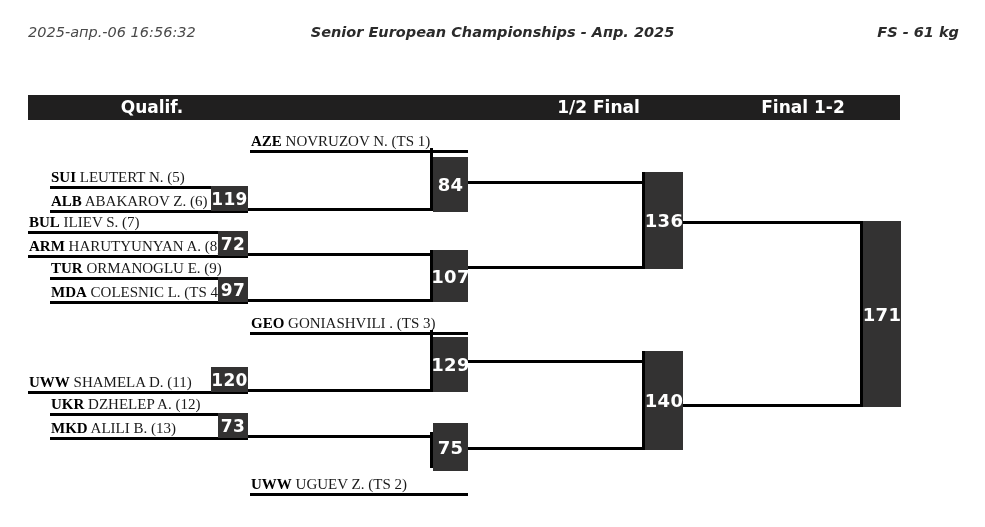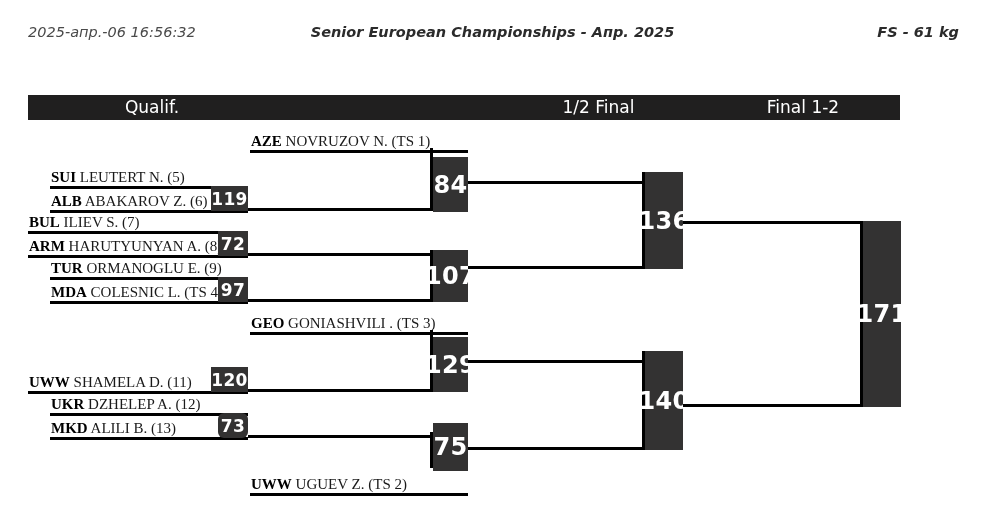--- a/index.html
+++ b/index.html
@@ -40,21 +40,21 @@
     left: 28px; top: 95px;
     width: 872px; height: 25px;
     background: #201f1f;
   }
   .round-title {
     position: absolute;
     top: 0;
     height: 15px;
     line-height: 25px;
     color: #ffffff;
-    font-weight: normal;
+    font-weight: bold;
     font-size: 17px;
     text-align: center;
     white-space: nowrap;
   }
 
   
   .bracket {
     position: absolute;
     left: 0; top: 0;
     width: 985px; height: 527px;
@@ -99,21 +99,21 @@
     background: #333232;
     color: #ffffff;
     font-weight: bold;
     font-size: 17px;
     display: flex;
     align-items: center;
     justify-content: center;
     box-sizing: border-box;
     letter-spacing: 0.3px;
   }
-  .score.tall { font-size: 24px; text-align: right; }
+  .score.tall { font-size: 18px; text-align: right; }
 </style>
 </head>
 <body>
 
 <div class="meta-bar">
   <div class="meta-text meta-left">2025-апр.-06 16:56:32</div>
   <div class="meta-text meta-center">Senior European Championships - Апр. 2025</div>
   <div class="meta-text meta-right">FS - 61 kg</div>
 </div>
 
@@ -172,21 +172,21 @@
   <div class="score" style="left:211px; top:367px; width:37px; height:25px;">120</div>
 
   <div class="competitor" style="left:50px; top:394px; width:198px;">
     <span class="noc">UKR</span>
     <span class="nm"> DZHELEP A. (12)</span>
   </div>
   <div class="competitor" style="left:50px; top:418px; width:198px;">
     <span class="noc">MKD</span>
     <span class="nm"> ALILI B. (13)</span>
   </div>
-  <div class="score" style="left:218px; top:413px; width:30px; height:25px;border-radius:6px;">73</div>
+  <div class="score" style="left:218px; top:413px; width:30px; height:25px;">73</div>
 
   <div class="competitor" style="left:250px; top:474px; width:218px;">
     <span class="noc">UWW</span>
     <span class="nm"> UGUEV Z. (TS 2)</span>
   </div>
 
   <div class="rule-h" style="left:248px; top:208px; width:185px;"></div>
 
   <div class="rule-h" style="left:248px; top:253px; width:185px;"></div>
 

